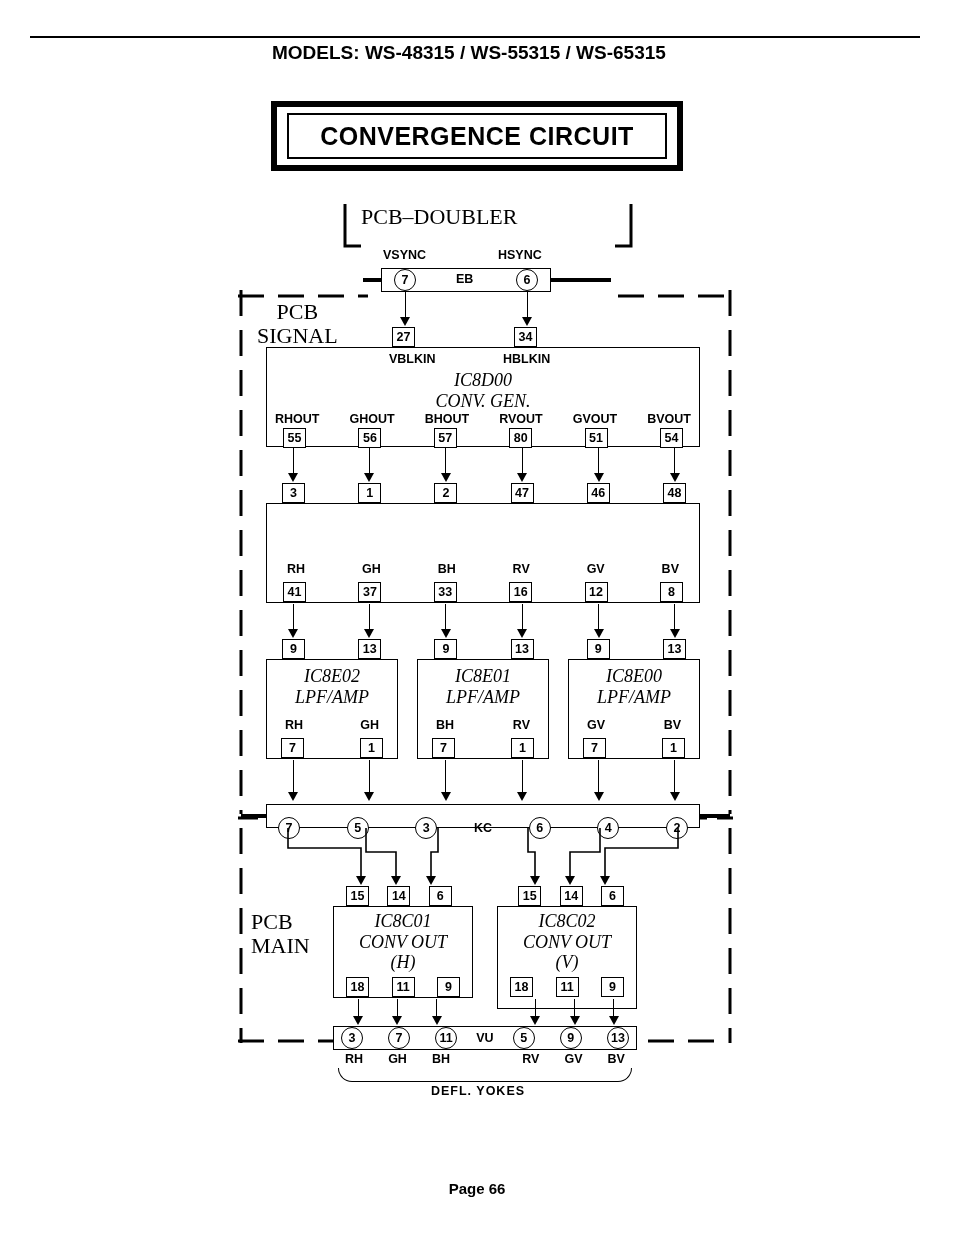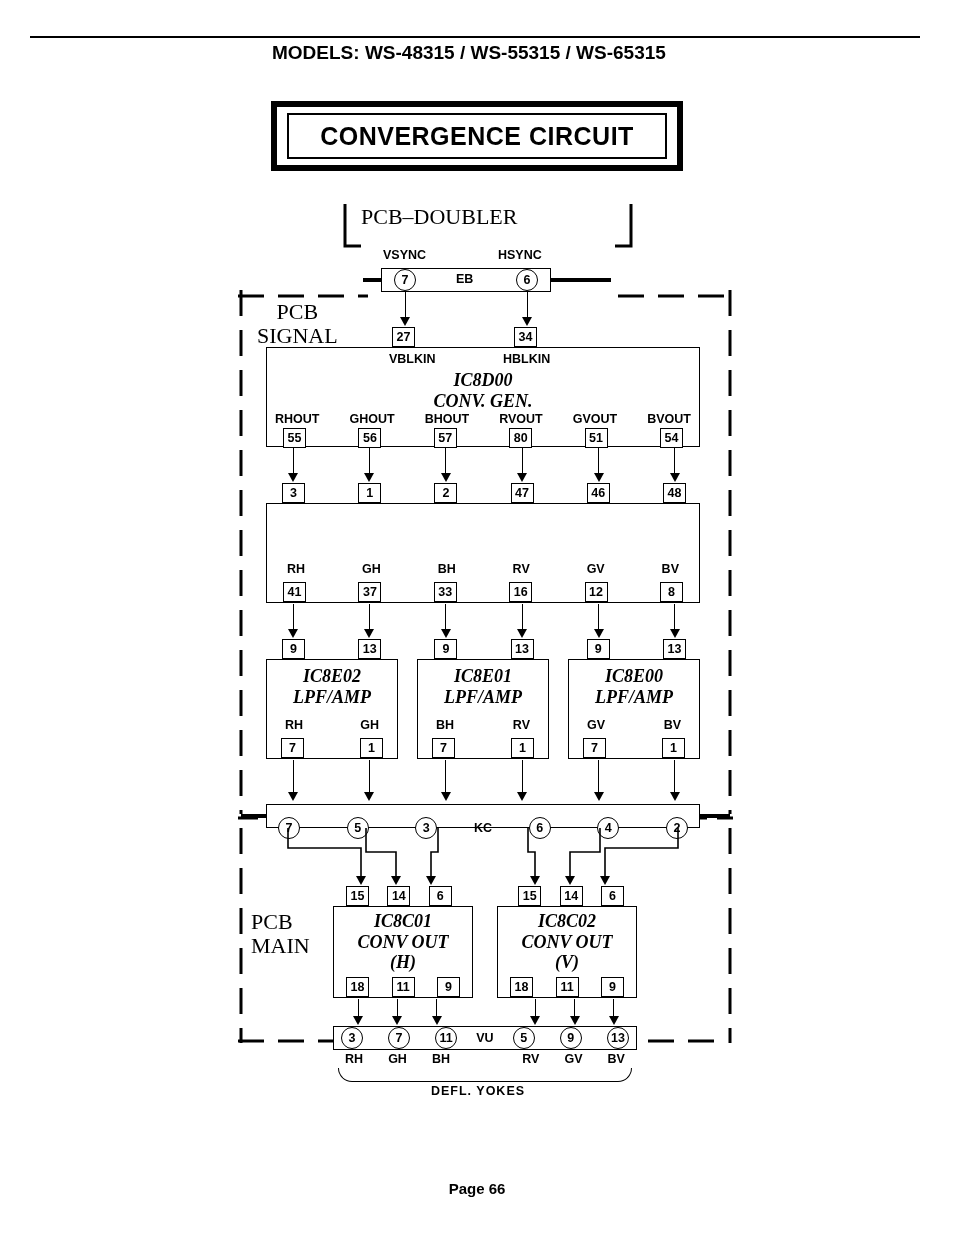--- a/index.html
+++ b/index.html
@@ -12,21 +12,21 @@
 
   .stage{position:absolute;left:233px;top:200px;width:490px;height:900px;font-family:Arial,Helvetica,sans-serif;font-size:14px;font-weight:bold}
   .stage *{box-sizing:border-box}
 
   .dash-top{position:absolute;width:490px;left:5px;top:90px;}
   .dash-bot{position:absolute;width:490px;left:5px;top:835px;}
 
   .abs{position:absolute}
   .pin{min-width:23px;height:20px;border:1.5px solid #000;background:#fff;display:inline-flex;align-items:center;justify-content:center;font-size:12.5px;font-weight:bold;padding:0 2px}
   .opin{width:22px;height:22px;border:1.5px solid #000;border-radius:50%;background:#fff;display:inline-flex;align-items:center;justify-content:center;font-size:12.5px;font-weight:bold}
-  .ictxt{font-family:"Times New Roman",Times,serif;font-style:italic;font-weight:bold;font-size:18px;text-align:center;line-height:1.15}
+  .ictxt{font-family:"Times New Roman",Times,serif;font-style:italic;font-weight:normal;font-size:18px;text-align:center;line-height:1.15}
   .lbl{font-size:12.5px;font-weight:bold;text-align:center}
   .bigserif{font-family:"Times New Roman",Times,serif;font-size:22px;font-weight:normal}
 
   
   .v{width:0;border-left:1.6px solid #000}
   .ah{width:0;height:0;border-left:5px solid transparent;border-right:5px solid transparent;border-top:9px solid #000}
 
   .icbox{border:1.7px solid #000;background:#fff}
 
   .row{display:flex;justify-content:space-between}
@@ -350,21 +350,21 @@
           <span>IC8C01</span><br>
           <span>CONV  OUT</span><br>
           <span>(H)</span>
         </div>
         <div class="abs row" style="left:12px;right:12px;top:70px">
           <span class="pin">18</span>
           <span class="pin">11</span>
           <span class="pin">9</span>
         </div>
       </div>
-      <div class="icbox" style="width:140px;height:92px;position:relative">
+      <div class="icbox" style="width:140px;height:103px;position:relative">
         <div class="abs ictxt" style="left:0;right:0;top:4px">
           <span>IC8C02</span><br>
           <span>CONV  OUT</span><br>
           <span>(V)</span>
         </div>
         <div class="abs row" style="left:12px;right:12px;top:70px">
           <span class="pin">18</span>
           <span class="pin">11</span>
           <span class="pin">9</span>
         </div>

